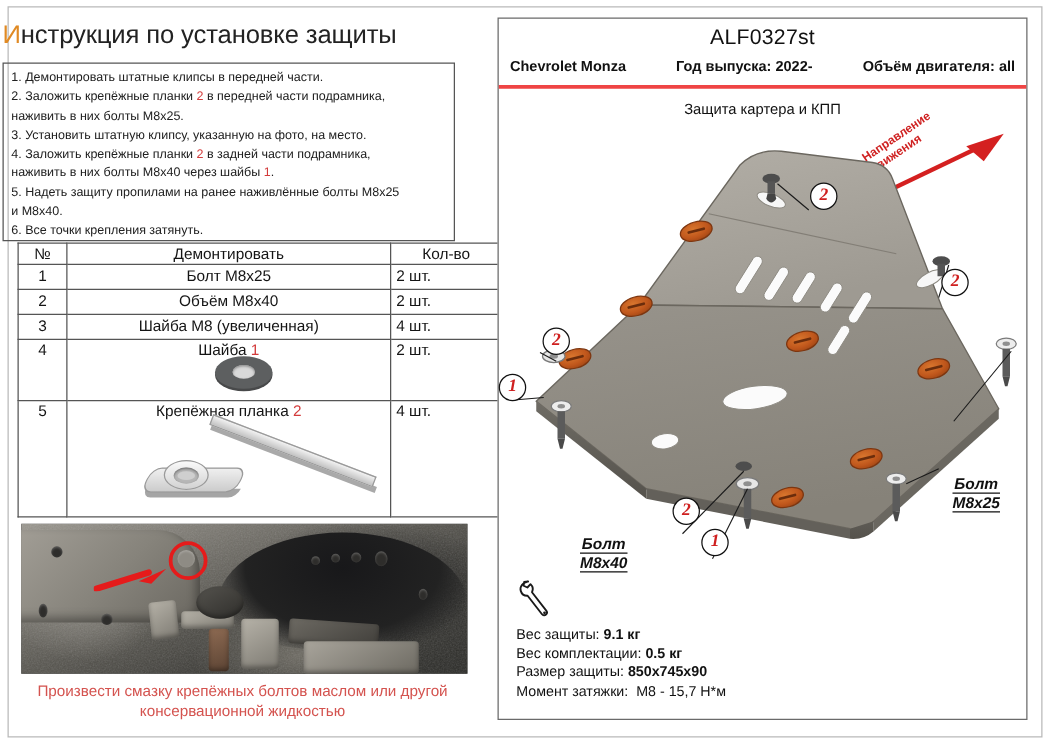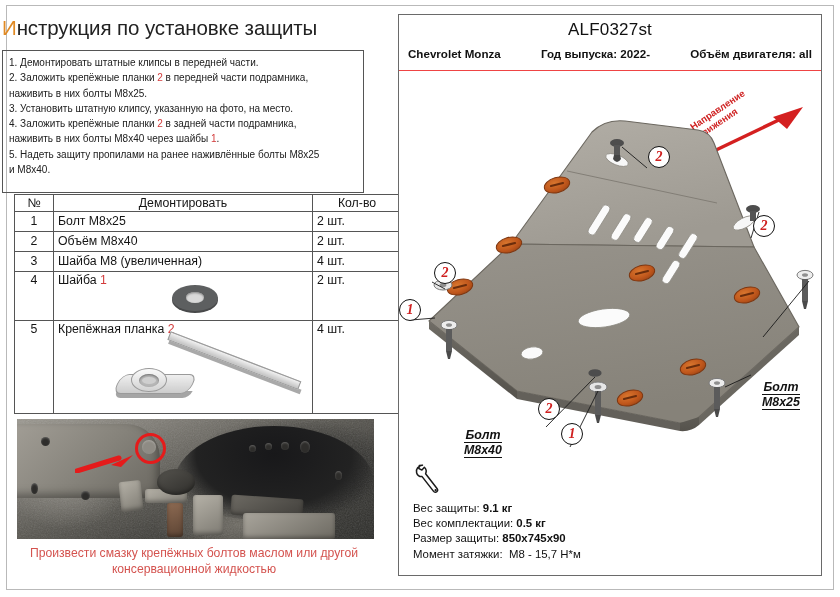--- a/index.html
+++ b/index.html
@@ -83,21 +83,21 @@
   }
   .parts-table td, .parts-table th {
     border: 1px solid #555;
     font-size: 12.3px;
     font-weight: normal;
     color: #141414;
     padding: 1px 4px;
     vertical-align: top;
   }
   .col-no    { width: 30px;  text-align: center; }
-  .col-name  { width: 250px; text-align: left; }
+  .col-name  { width: 250px; text-align: center; }
   .col-qty   { width: 80px;  }
   .th-name   { text-align: center; }
   .row-h td  { height: 17px; line-height: 16px; }
   .cell-top  { vertical-align: top; }
 
   .img-cell {
     position: relative;
     height: 46px;
   }
   .img-cell-lg {
@@ -307,21 +307,21 @@
     width: 424px;
     height: 562px;
     border: 1px solid #6a6a6a;
     box-sizing: border-box;
     background: #fff;
   }
 
   .prod-head {
     position: relative;
     height: 56px;
-    border-bottom: 1px solid #ef4444;
+    border-bottom: 3px solid #ef4444;
     box-sizing: border-box;
   }
   .prod-code {
     text-align: center;
     font-size: 17px;
     color: #111;
     padding-top: 5px;
     letter-spacing: 0.2px;
   }
   .prod-row {
@@ -441,20 +441,21 @@
 
     <div class="instructions-box">
       <div class="instr-line">1. Демонтировать штатные клипсы в передней части.</div>
       <div class="instr-line">2. Заложить крепёжные планки <span class="rednum">2</span> в передней части подрамника,</div>
       <div class="instr-line">наживить в них болты M8x25.</div>
       <div class="instr-line">3. Установить штатную клипсу, указанную на фото, на место.</div>
       <div class="instr-line">4. Заложить крепёжные планки <span class="rednum">2</span> в задней части подрамника,</div>
       <div class="instr-line">наживить в них болты M8x40 через шайбы <span class="rednum">1</span>.</div>
       <div class="instr-line">5. Надеть защиту пропилами на ранее наживлённые болты M8x25</div>
       <div class="instr-line">и M8x40.</div>
+      <div class="instr-line">6. Все точки крепления затянуть.</div>
     </div>
 
   </div>
 
   <table class="parts-table">
     <tbody>
         <tr class="row-h">
       <th class="col-no">№</th>
       <th class="col-name th-name">Демонтировать</th>
       <th class="col-qty">Кол-во</th>
@@ -553,20 +554,21 @@
 
     <div class="prod-head">
       <div class="prod-code">ALF0327st</div>
       <div class="prod-row">
         <span class="model">Chevrolet Monza</span>
         <span>Год выпуска: 2022-</span>
         <span>Объём двигателя: all</span>
       </div>
     </div>
 
+    <div class="prod-type">Защита картера и КПП</div>
 
     <div class="dir-arrow">
       <div class="dir-label">
         <div>Направление</div>
         <div>движения</div>
       </div>
       <svg width="130" height="62" viewBox="0 0 130 62">
         <path d="M6,58 L98,14" stroke="#d42020" stroke-width="3.4" fill="none"></path>
         <path d="M116,4 L86,14 L100,26 Z" fill="#d42020"></path>
       </svg>

